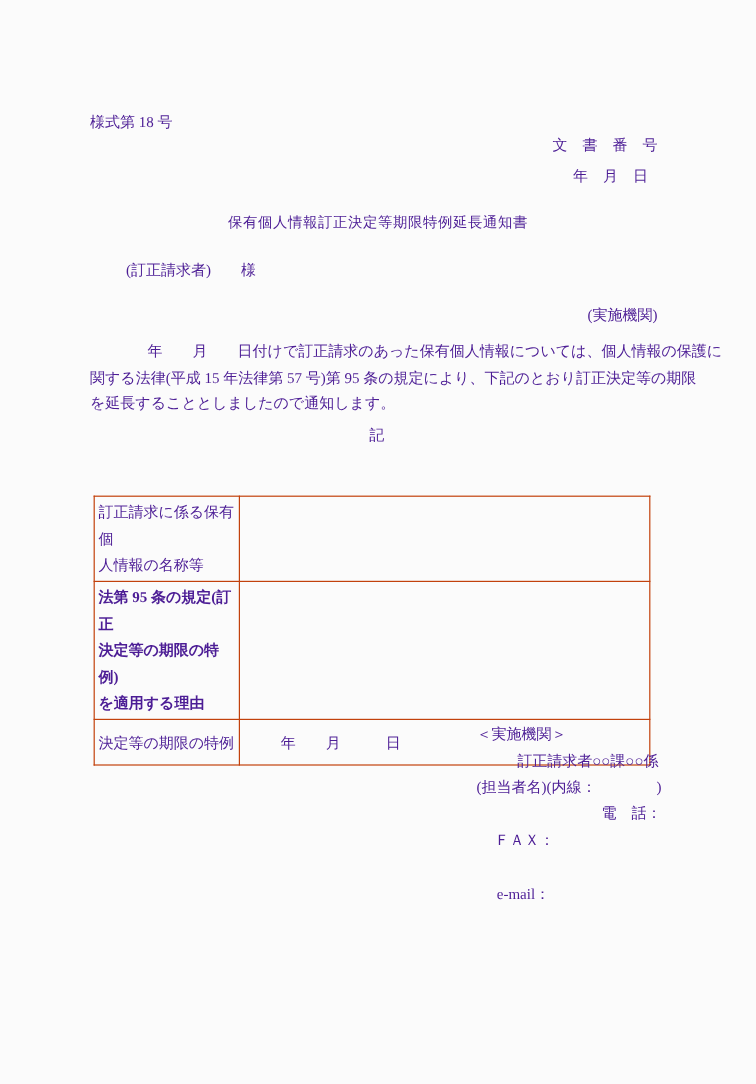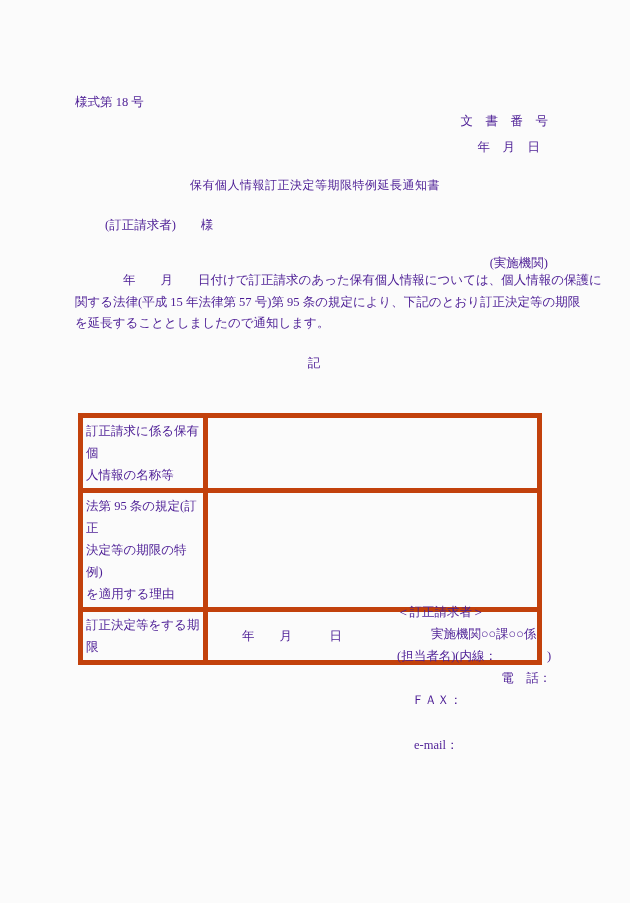--- a/index.html
+++ b/index.html
@@ -24,21 +24,21 @@
   .date-line { right: 90px; top: 139px; text-align: right; }
   .doc-title {
     left: 0; right: 0; top: 177px;
     text-align: center;
     font-size: 12px;
     letter-spacing: 0.5px;
   }
   .addressee { left: 74px;  top: 217px; margin-left: 31px; }
   .issuer    { right: 82px; top: 239px; margin-top: 16px; }
   .body-par  {
-    left: 75px; top: 270px;
+    left: 75px; top: 283px;
     width: 473px;
     line-height: 21.5px;
     text-align: justify;
   }
   .body-par .line { white-space: pre; }
   .body-par .line.indent { padding-left: 48px; }
   .record-heading {
     left: 0; right: 0; top: 355px;
     text-align: center;
     letter-spacing: 2px;
@@ -46,33 +46,33 @@
   table.details {
     position: absolute;
     left: 78px; top: 413px;
     width: 464px;
     border-collapse: collapse;
     table-layout: fixed;
     font-size: 12.5px;
   }
   table.details th,
   table.details td {
-    border: 5px solid #c2410c;
+    border: 1px solid #c2410c;
     font-weight: normal;
     text-align: left;
     vertical-align: middle;
     padding: 2px 3px;
     line-height: 22px;
   }
   table.details th {
     width: 114px;
     white-space: pre-line;
   }
   table.details tr.r1 th, table.details tr.r1 td { height: 50px; }
-  table.details tr.r2 th, table.details tr.r2 td { height: 66px; }
+  table.details tr.r2 th, table.details tr.r2 td { height: 66px; font-weight: bold; }
   table.details tr.r3 th, table.details tr.r3 td { height: 33px; }
   table.details td.deadline { padding-left: 34px; white-space: pre; }
   .contact {
     left: 397px; top: 601px;
     line-height: 22px;
   }
   .contact div { white-space: pre; }
   .contact .org    { margin-left: 34px; }
   .contact .person { }
   .contact .tel    { margin-left: 14px; text-align: right; }
@@ -111,28 +111,28 @@
 人情報の名称等</th>
       <td></td>
     </tr>
     <tr class="r2">
       <th>法第 95 条の規定(訂正
 決定等の期限の特例)
 を適用する理由</th>
       <td></td>
     </tr>
     <tr class="r3">
-      <th>訂正決定等をする期限</th>
+      <th>決定等の期限の特例</th>
       <td class="deadline">年　　月　　　日</td>
     </tr>
   </tbody>
     </table>
 
   <div class="abs contact">
-    <div>＜訂正請求者＞</div>
-    <div class="org">実施機関○○課○○係</div>
+    <div>＜実施機関＞</div>
+    <div class="org">訂正請求者○○課○○係</div>
     <div class="person">(担当者名)(内線：　　　　)</div>
     <div class="tel">電　話：</div>
     <div class="fax">ＦＡＸ：</div>
     <div class="email">e-mail：</div>
   </div>
 
 </div>
 
 </body></html>

